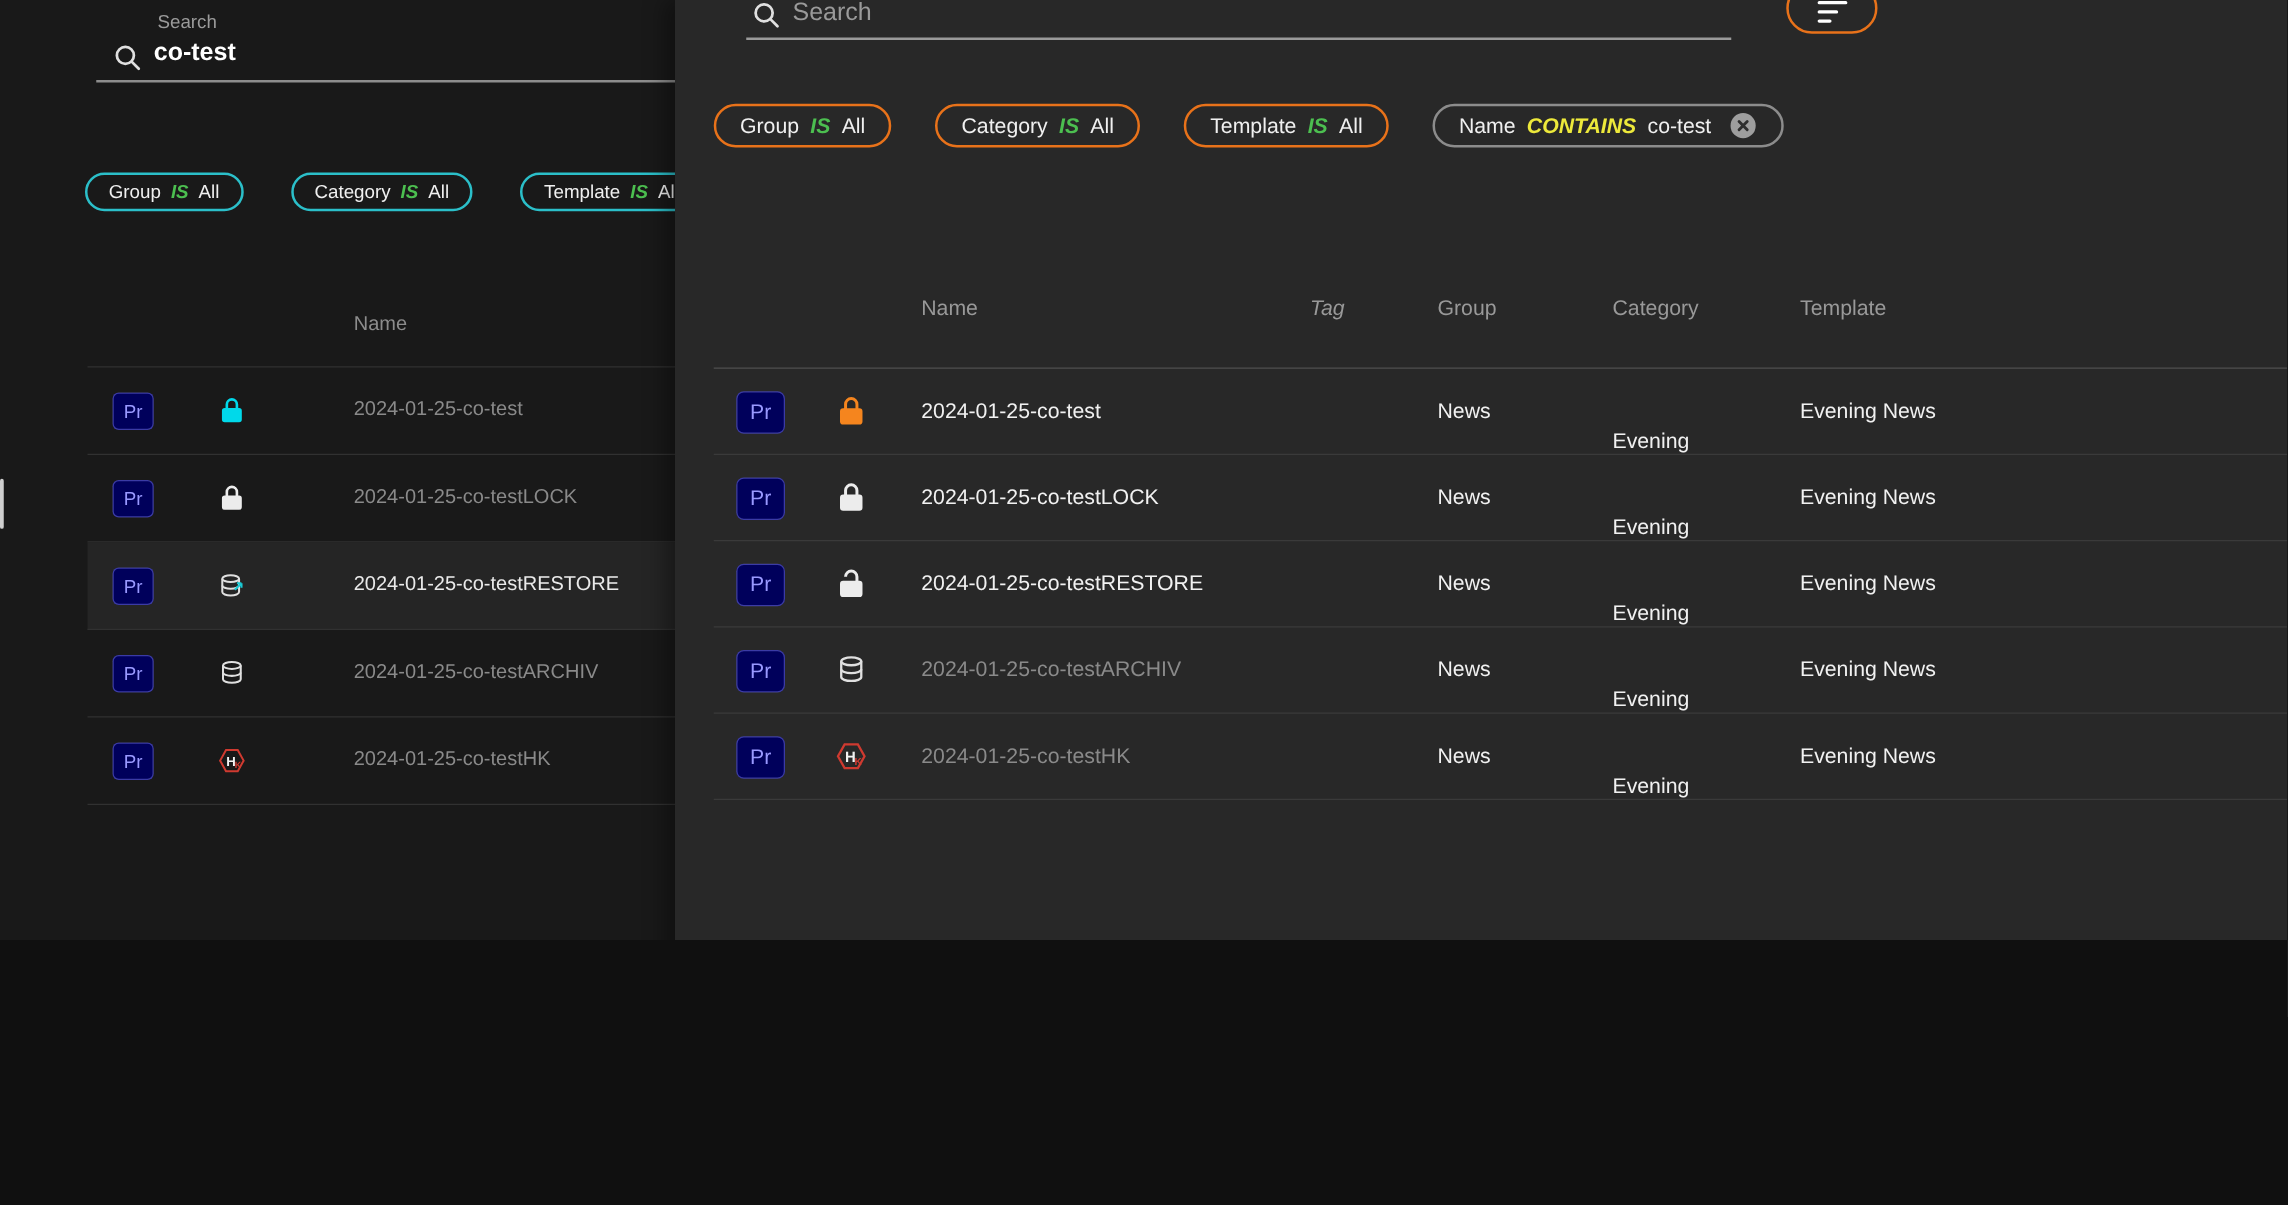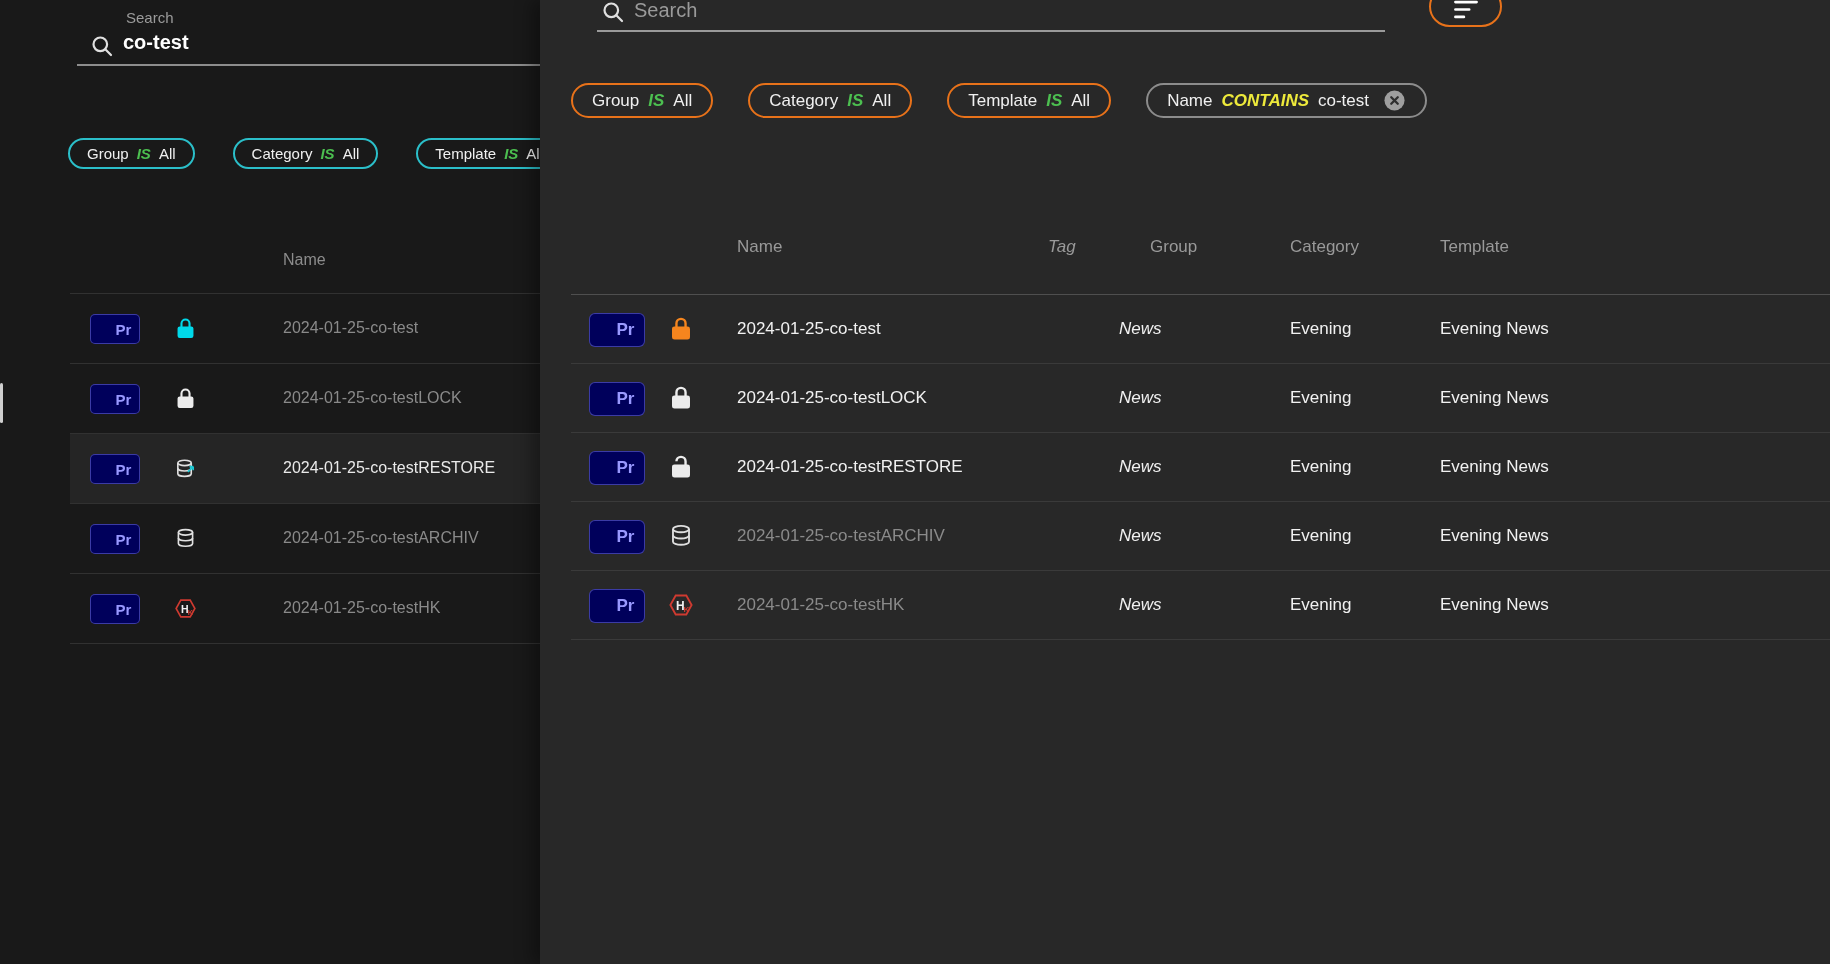--- a/index.html
+++ b/index.html
@@ -1,16 +1,16 @@
 <!DOCTYPE html>
 <html style="--left-accent: #2BBFC9; --right-accent: #E8721A; --op-is: #4CBF50; --op-contains: #EDE93B; --pr-badge-bg: #00005B; --pr-badge-text: #9999FF;"><head>
 <meta charset="utf-8">
 <style>
   html,body{margin:0;padding:0;background:#101010;}
-  .screen{position:relative;width:1830px;height:964px;overflow:hidden;
+  .screen{position:relative;width:1830px;height:752px;overflow:hidden;
     font-family:"Liberation Sans",sans-serif;background:#191919;}
   .abs{position:absolute;}
   svg{display:block;}
 
   
   .panel-left{position:absolute;left:0;top:0;width:540px;height:964px;background:#191919;overflow:hidden;}
   .lp-search-label{left:126px;top:9px;font-size:15px;color:#9b9b9b;}
   .lp-search-icon{left:90px;top:34px;}
   .lp-search-input{left:121px;top:30px;width:340px;font-size:20px;font-weight:700;color:#ffffff;
     background:transparent;border:none;outline:none;font-family:inherit;}
@@ -24,21 +24,21 @@
     border-color:var(--right-accent,#E8721A);}
   .chip-gray{border-color:#8c8c8c;}
   .chip .op-contains{color:var(--op-contains,#EDE93B);}
   .chip-close{display:flex;margin-left:5px;cursor:pointer;}
   .lp-name-header{left:283px;top:251px;font-size:16px;color:#8c8c8c;cursor:pointer;}
   .lp-table{left:70px;top:293px;width:470px;}
   .lp-row{position:relative;height:69px;border-bottom:1px solid #313131;cursor:pointer;}
   .lp-row:first-child{border-top:1px solid #313131;}
   .lp-row.selected{background:#252525;}
   .pr{display:flex;align-items:center;justify-content:center;background:var(--pr-badge-bg,#00005B);
-    color:var(--pr-badge-text,#9999FF);font-weight:700;border:1px solid rgba(130,130,255,.45);border-radius:5px;padding-left:17px;}
+    color:var(--pr-badge-text,#9999FF);font-weight:400;border:1px solid rgba(130,130,255,.45);border-radius:5px;}
   .pr-sm{left:20px;top:20px;width:31px;height:28px;font-size:15px;}
   .pr-lg{left:18px;top:18px;width:37px;height:32px;font-size:17px;border-radius:6px;}
   .lp-row .row-icon{left:104px;top:23px;}
   .lp-row .row-name{left:213px;top:25px;font-size:16px;color:#8a8a8a;}
   .lp-row.selected .row-name{color:#eaeaea;}
   .lp-scroll{left:0;top:383px;width:3px;height:40px;background:#cfcfcf;border-radius:2px;cursor:pointer;}
 
   
   .panel-right{position:absolute;left:540px;top:0;width:1290px;height:964px;background:#282828;
     overflow:hidden;box-shadow:-8px 0 16px rgba(0,0,0,.35);}
@@ -55,22 +55,22 @@
   .rp-col-name{left:197px;}.rp-col-tag{left:508px;font-style:italic;}.rp-col-group{left:610px;}
   .rp-col-category{left:750px;}.rp-col-template{left:900px;}
   .rp-header-line{left:31px;top:294px;width:1259px;height:1px;background:#4f4f4f;}
   .rp-table{left:31px;top:295px;width:1259px;}
   .rp-row{position:relative;height:68px;border-bottom:1px solid #3a3a3a;cursor:pointer;}
   .rp-row .row-icon{left:97px;top:21px;}
   .rp-row .cell{top:24px;font-size:17px;color:#f1f1f1;}
   .rp-row .cell-name{left:166px;}
   .rp-row.dim .cell-name{color:#8a8a8a;}
   .rp-row .cell-tag{left:477px;}
-  .rp-row .cell-group{left:548px;font-style:italic;}
-  .rp-row .cell-category{left:719px;}
+  .rp-row .cell-group{left:579px;}
+  .rp-row .cell-category{left:719px;margin-top:24px;}
   .rp-row .cell-template{left:869px;}
 </style>
 </head>
 <body>
 
 <div class="screen">
 
   <section class="panel-left">
     <div class="abs lp-search-label">Search</div>
     <span class="abs lp-search-icon">

